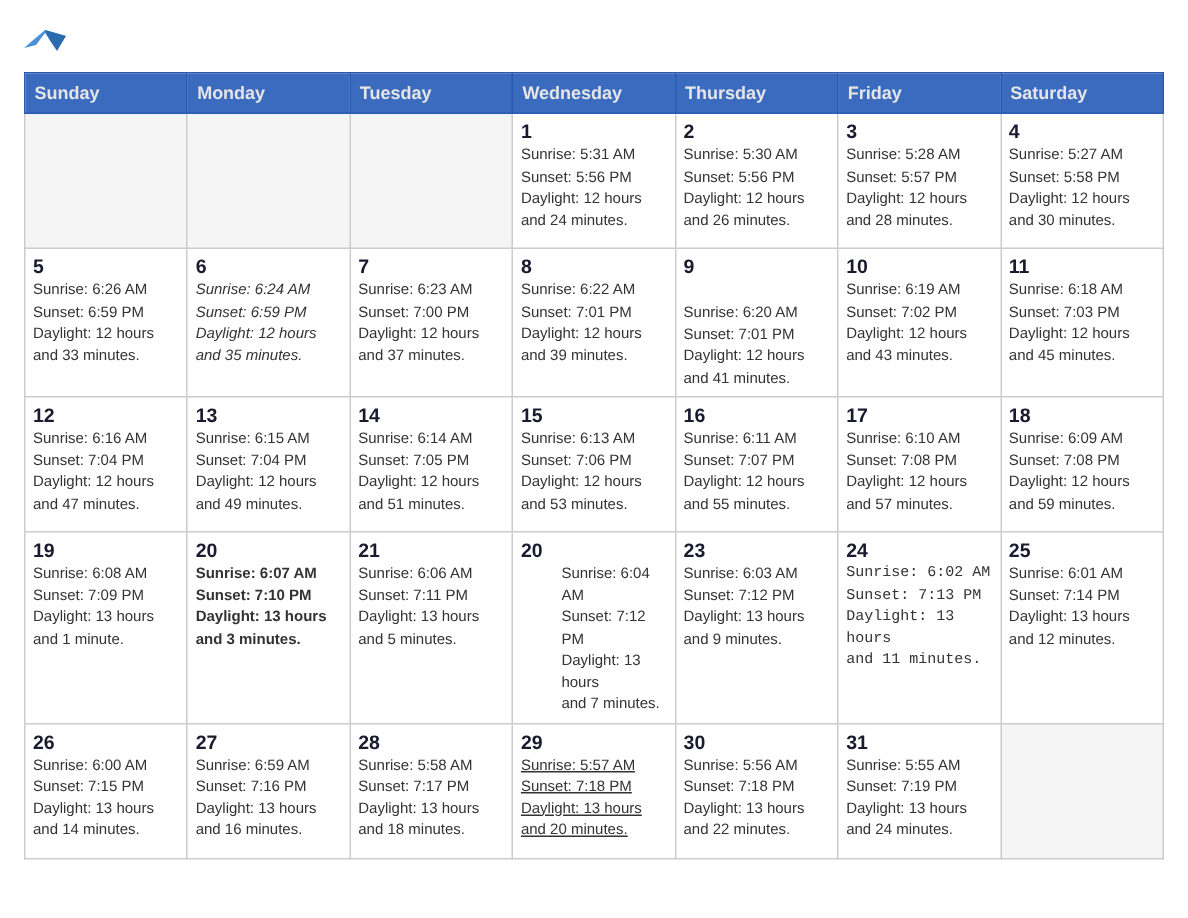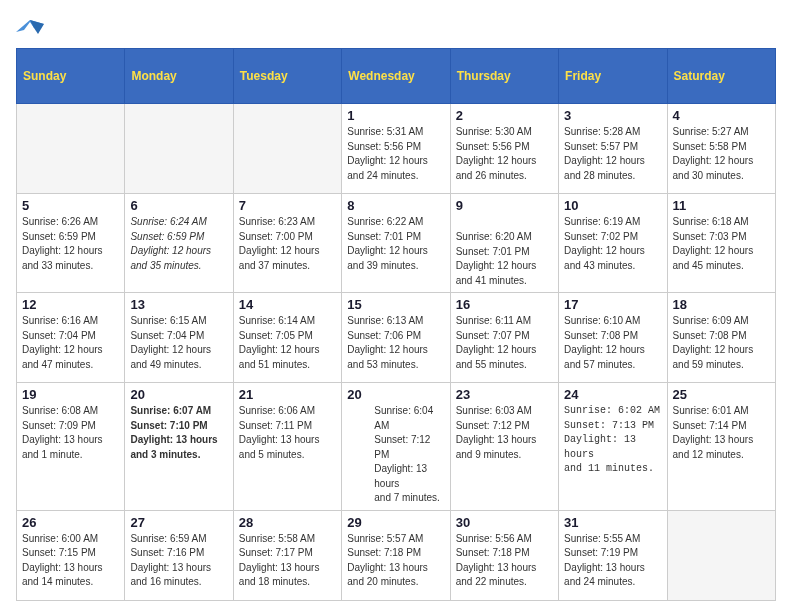--- a/index.html
+++ b/index.html
@@ -47,23 +47,23 @@
       font-size: 16px;
       color: #333;
     }
     .calendar {
       width: 100%;
       border-collapse: collapse;
       font-size: 11px;
     }
     .calendar th {
       background: #3a6bbf;
-      color: #fde047;
+      color: #e5e5e5;
       text-align: left;
-      padding: 20px 6px;
+      padding: 6px 6px;
       font-size: 12px;
       font-weight: bold;
       border: 1px solid #2a5aaf;
     }
     .calendar td {
       border: 1px solid #ccc;
       vertical-align: top;
       padding: 4px 5px;
       width: calc(100% / 7);
       height: 90px;
@@ -323,21 +323,21 @@
         </td>
         <td>
           <div class="day-number">28</div>
           <div class="day-info" style="white-space: pre-line;">Sunrise: 5:58 AM
 Sunset: 7:17 PM
 Daylight: 13 hours
 and 18 minutes.</div>
         </td>
         <td>
           <div class="day-number">29</div>
-          <div class="day-info" style="white-space: pre-line;">Sunrise: 5:57 AM
+          <div class="day-info" style="white-space: pre-line; text-decoration: underline;">Sunrise: 5:57 AM
 Sunset: 7:18 PM
 Daylight: 13 hours
 and 20 minutes.</div>
         </td>
         <td>
           <div class="day-number">30</div>
           <div class="day-info" style="white-space: pre-line;">Sunrise: 5:56 AM
 Sunset: 7:18 PM
 Daylight: 13 hours
 and 22 minutes.</div>

